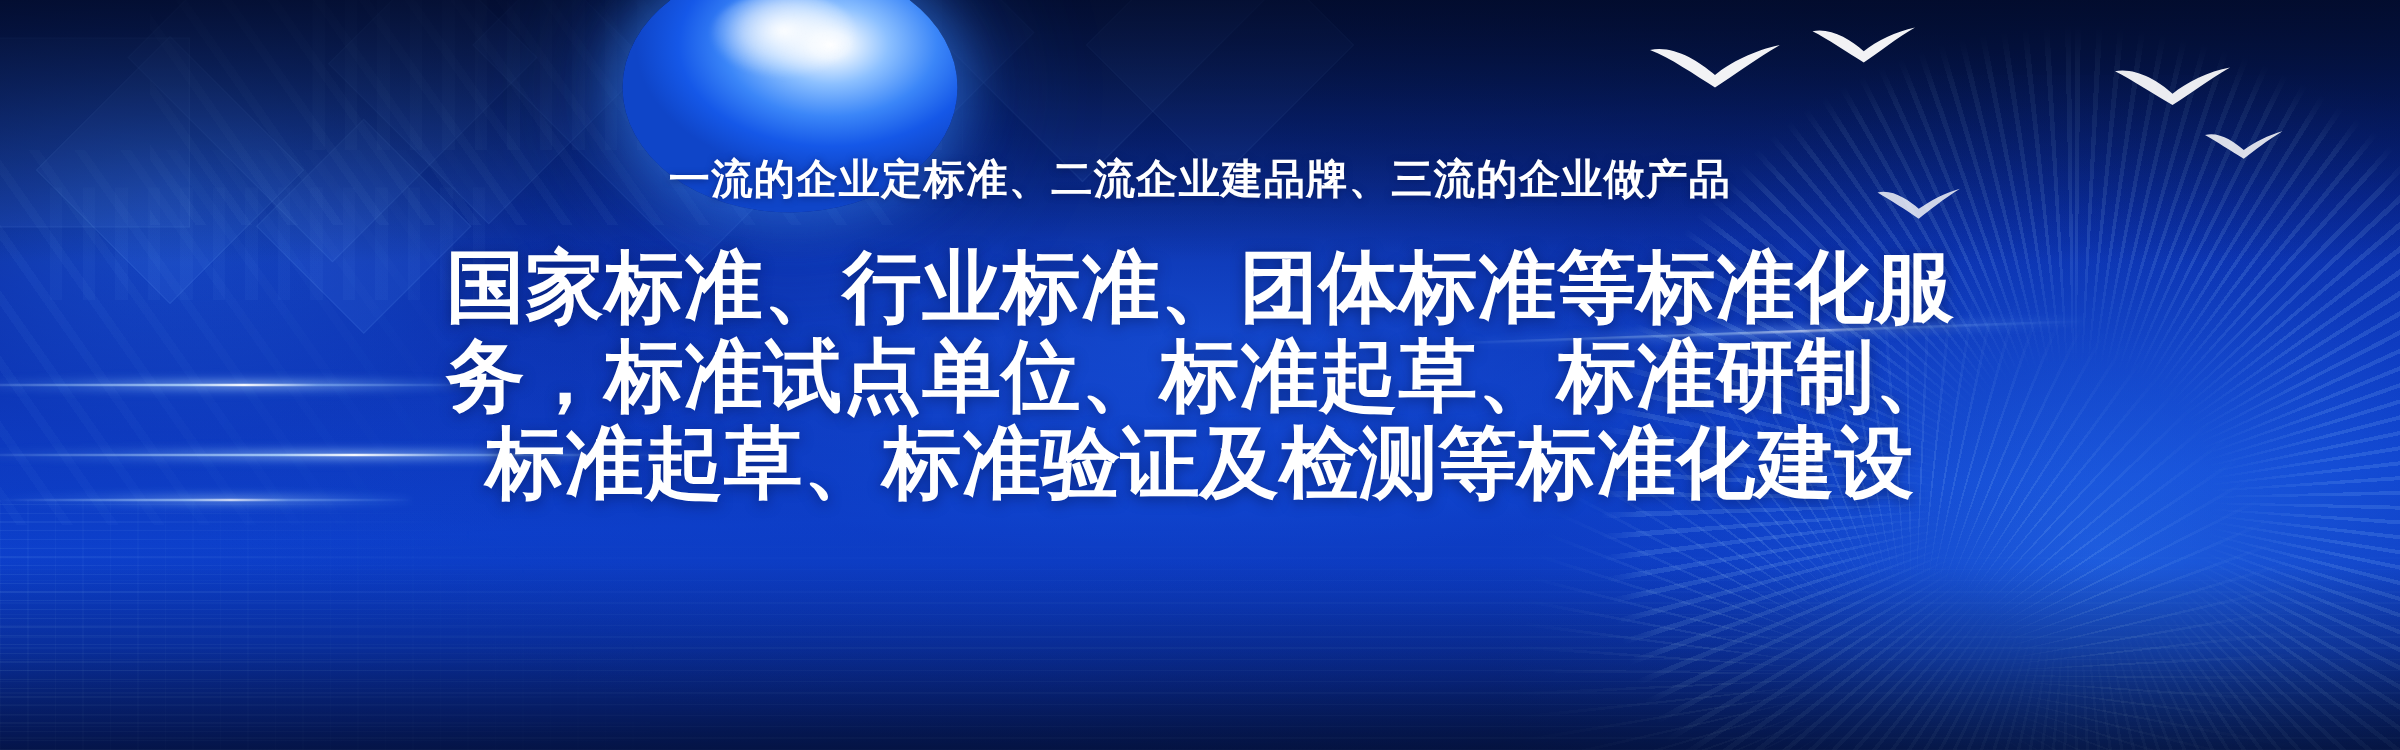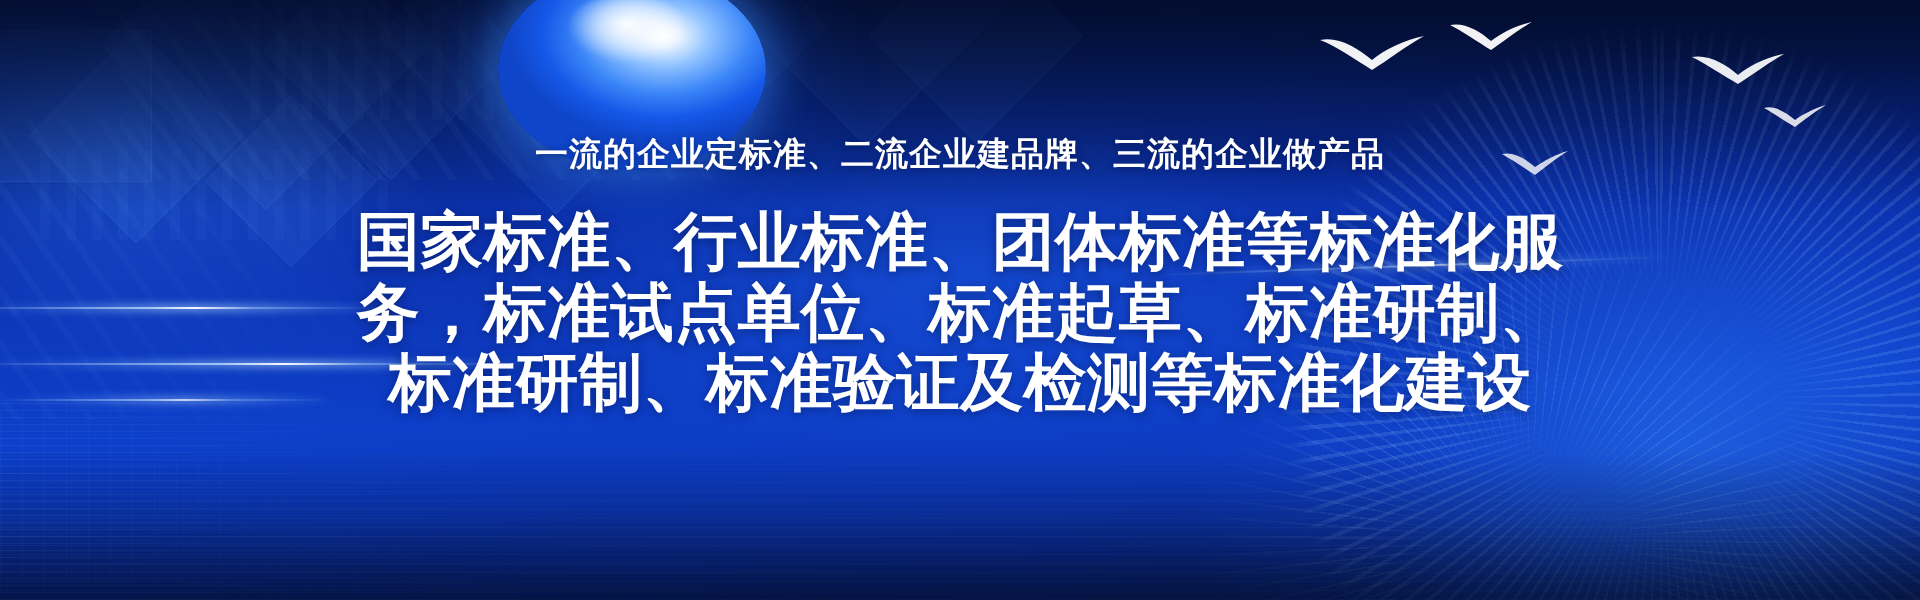--- a/index.html
+++ b/index.html
@@ -236,21 +236,21 @@
   .bird {
     position: absolute;
     pointer-events: none;
   }
   .bird svg { display: block; }
 
   
   .textwrap {
     position: absolute;
     left: 0;
-    top: 11px;
+    top: 0;
     width: 1920px;
     height: 584px;
     display: flex;
     flex-direction: column;
     align-items: center;
     z-index: 40;
   }
   .headline {
     margin-top: 125px;
     color: #ffffff;
@@ -354,17 +354,17 @@
       <path d="M2 4 C14 1, 27 10, 35 17 C44 11, 56 4, 68 1 C55 9, 44 18, 35 25 C25 18, 12 10, 2 4 Z" fill="#ffffff"></path>
     </svg>
   </div>
 
   <div class="textwrap">
     <div class="headline">一流的企业定标准、二流企业建品牌、三流的企业做产品</div>
 
     <div class="bodytext">
       <span class="bline">国家标准、行业标准、团体标准等标准化服</span>
       <span class="bline">务，标准试点单位、标准起草、标准研制、</span>
-      <span class="bline">标准研制、标准验证及检测等标准化建设</span>
+      <span class="bline">标准起草、标准验证及检测等标准化建设</span>
     </div>
   </div>
 
 </div>
 
 </body></html>

